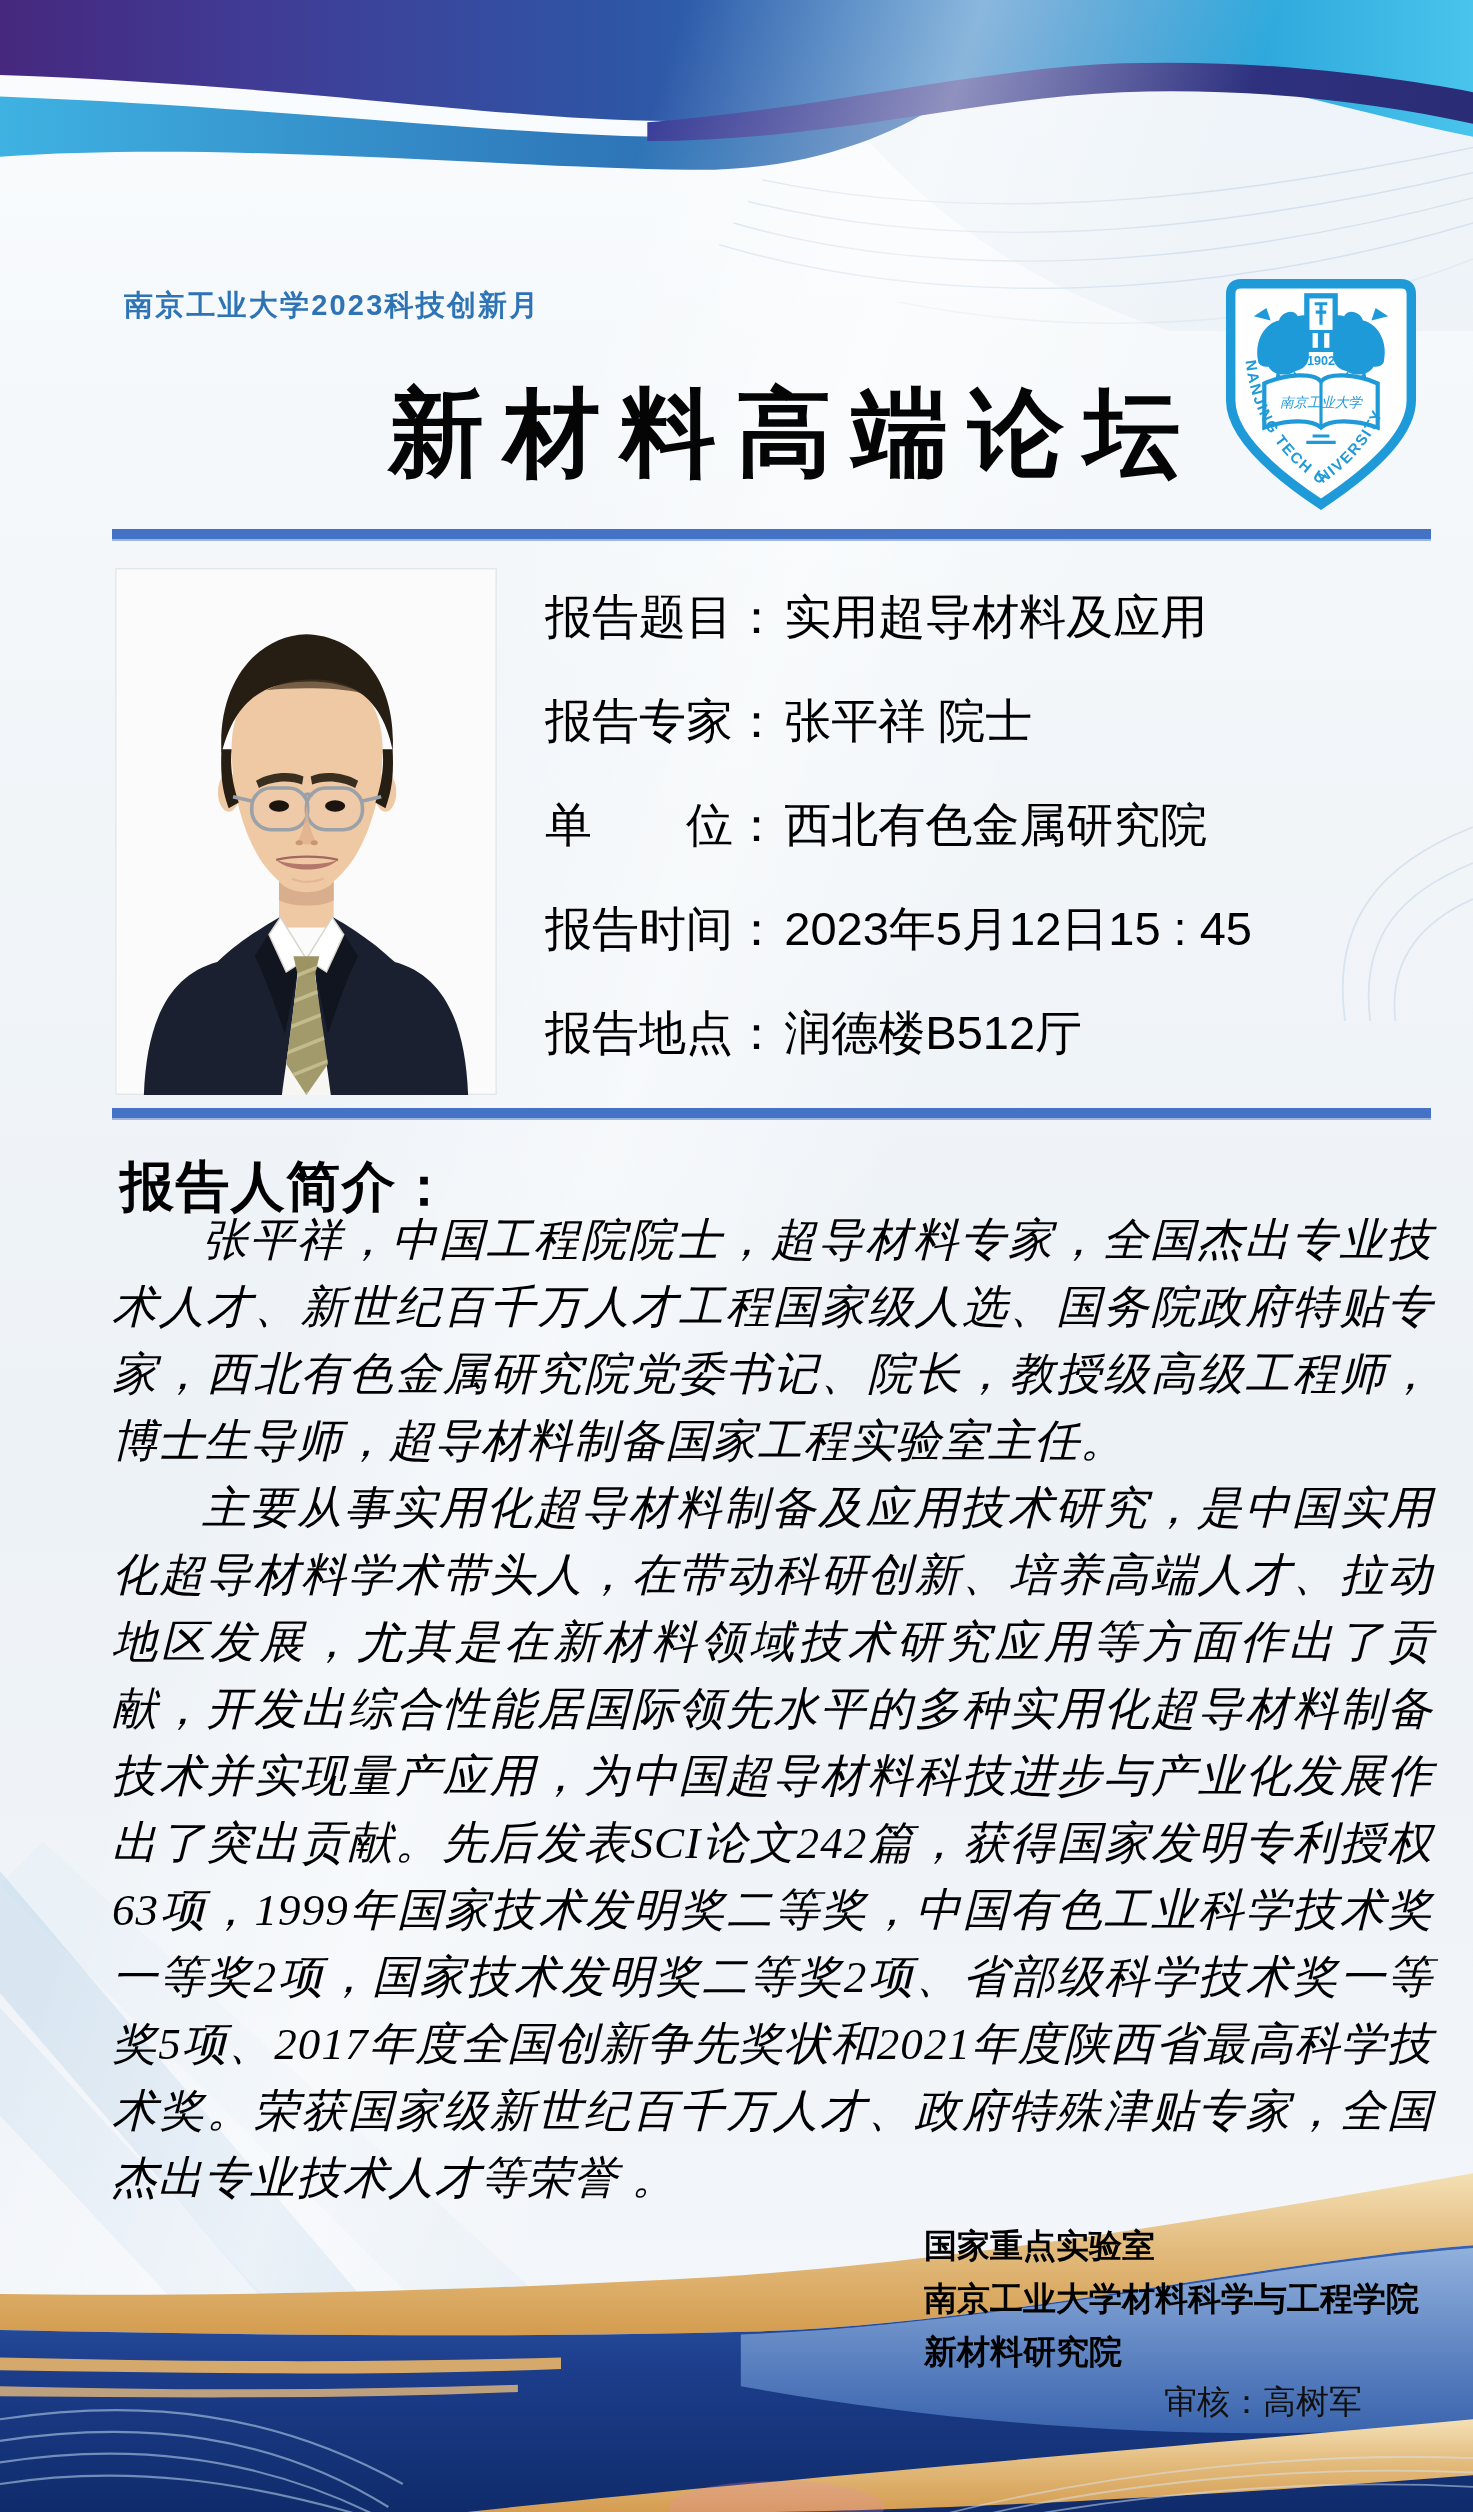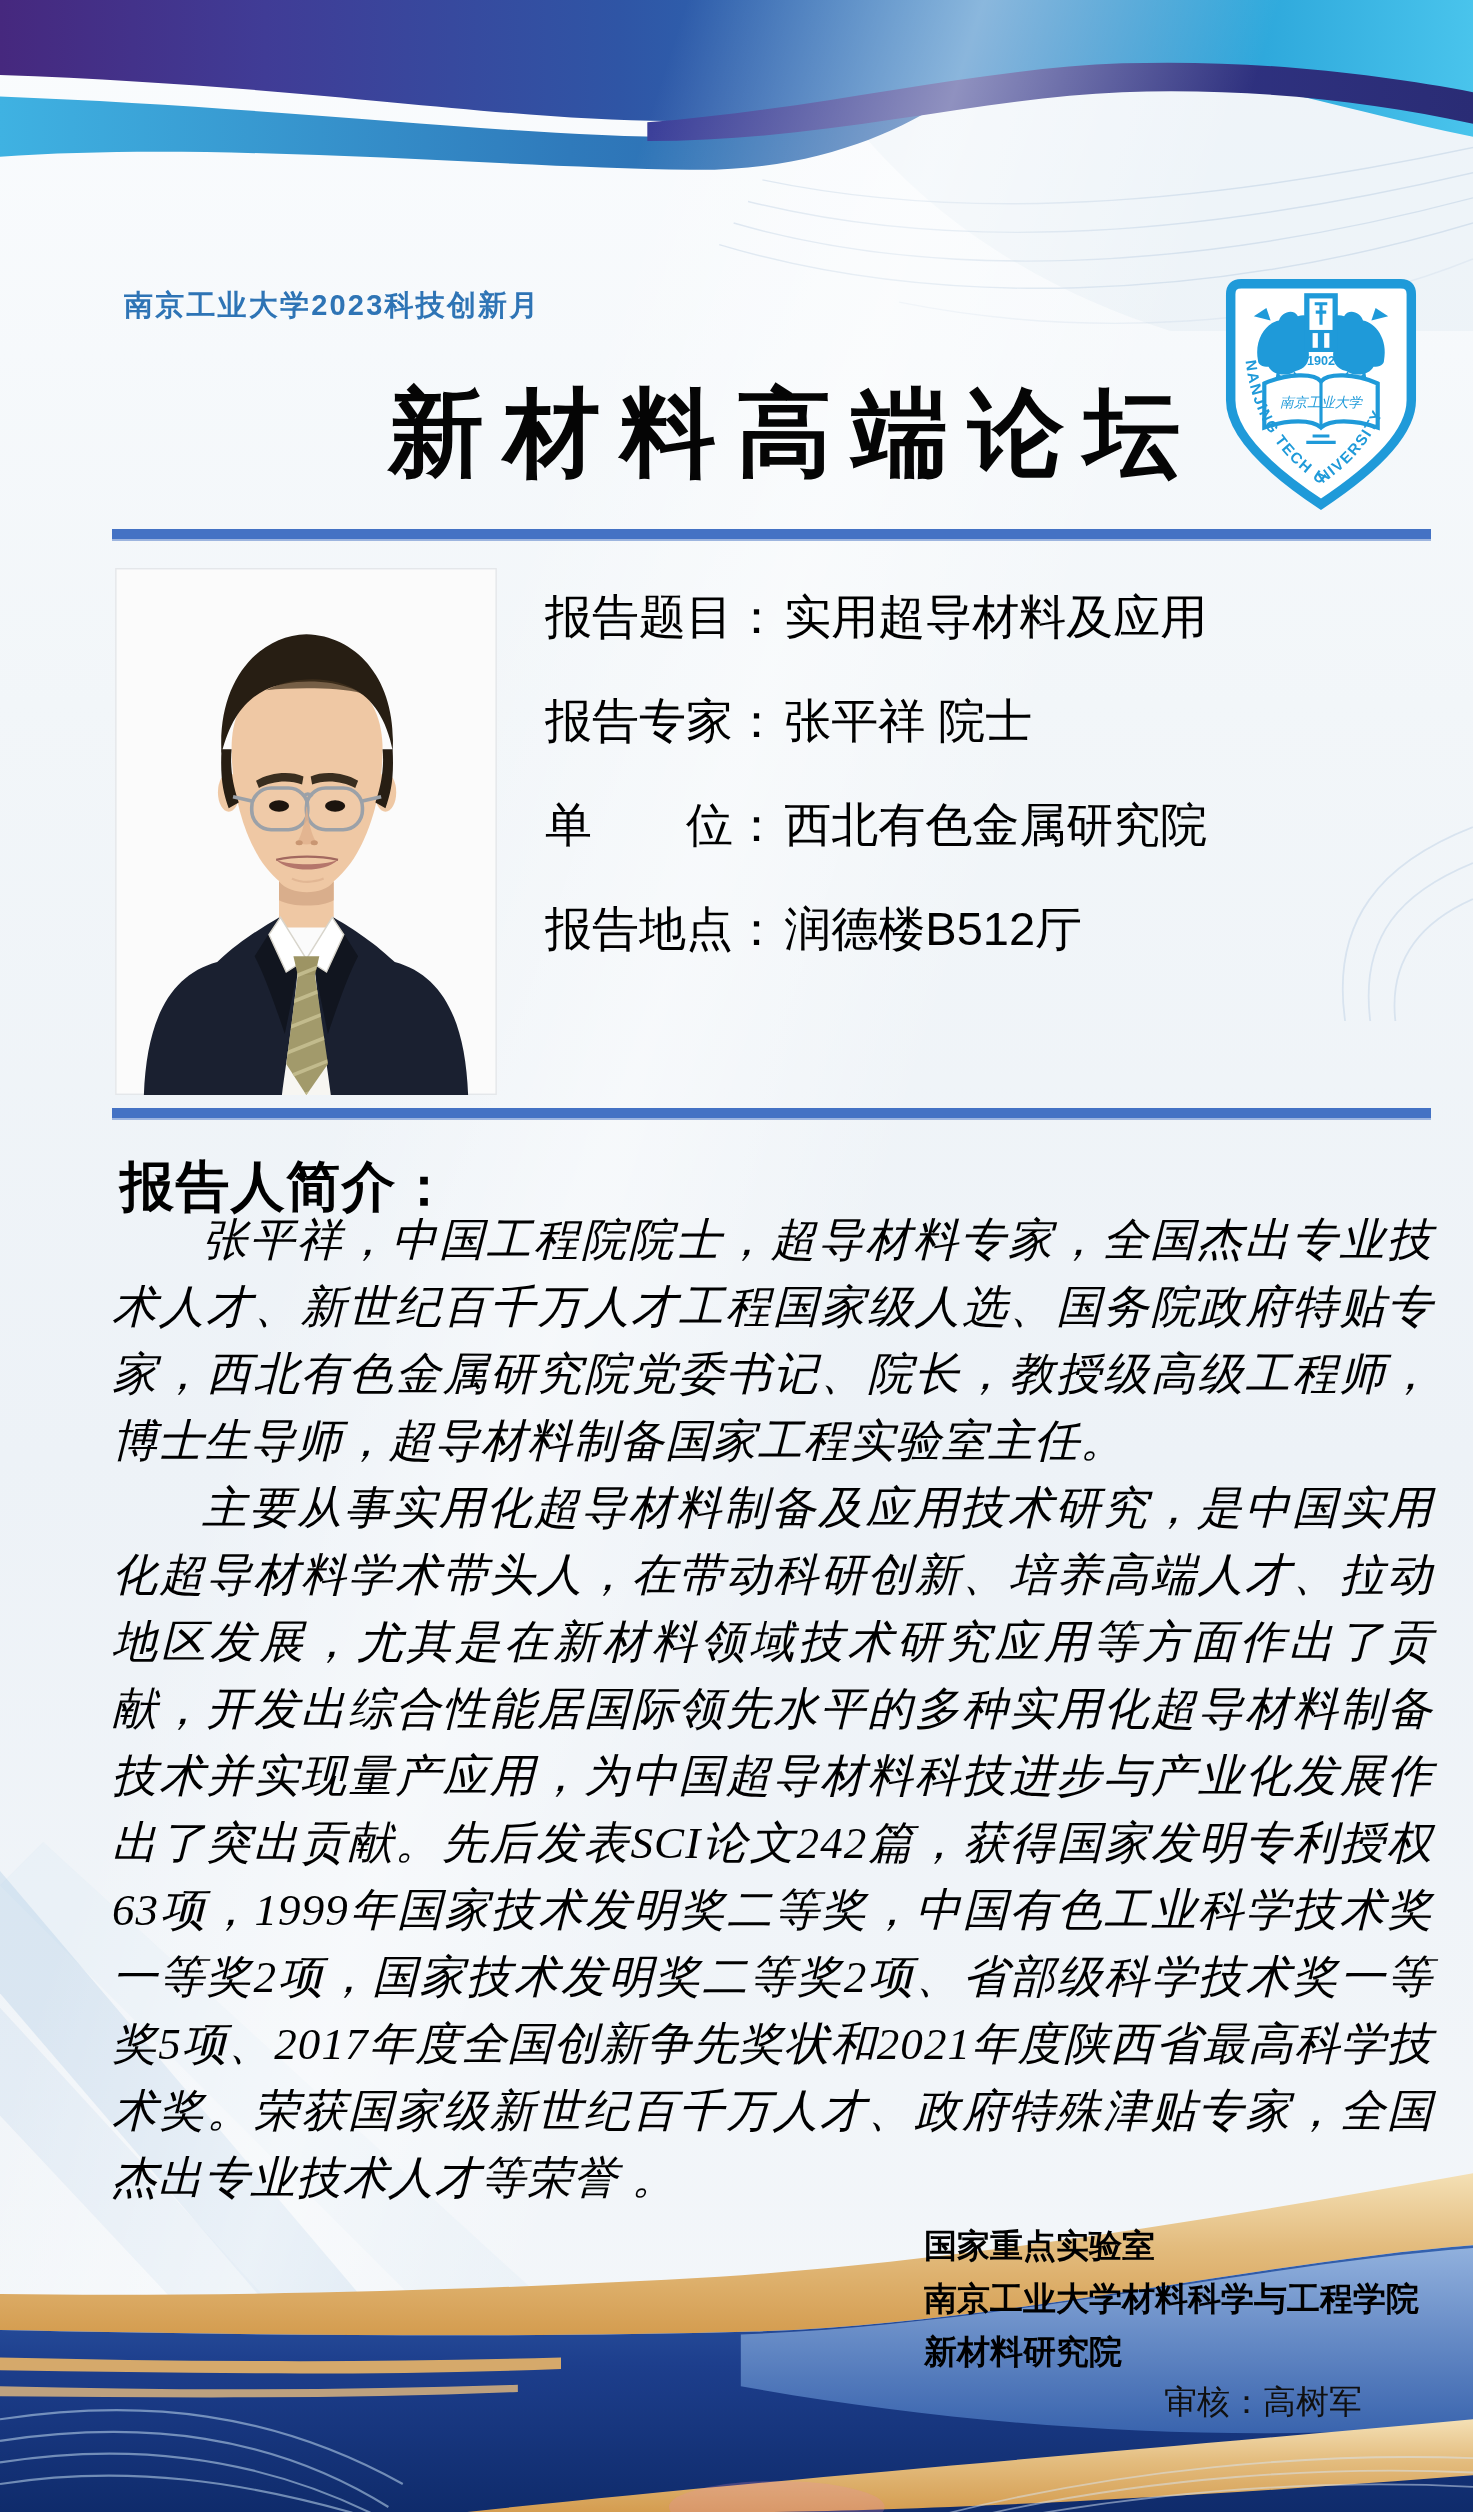--- a/index.html
+++ b/index.html
@@ -262,20 +262,23 @@
     <div class="info-row">
       <span class="info-label">报告题目：</span><span class="info-value">实用超导材料及应用</span>
     </div>
     <div class="info-row">
       <span class="info-label">报告专家：</span><span class="info-value">张平祥 院士</span>
     </div>
     <div class="info-row">
       <span class="info-label">单　　位：</span><span class="info-value">西北有色金属研究院</span>
     </div>
     <div class="info-row">
+      <span class="info-label">报告时间：</span><span class="info-value">2023年5月12日15 : 45</span>
+    </div>
+    <div class="info-row">
       <span class="info-label">报告地点：</span><span class="info-value">润德楼B512厅</span>
     </div>
   </div>
 
   <div class="bio-heading">报告人简介：</div>
   <div class="bio-text">
     <p>张平祥，中国工程院院士，超导材料专家，全国杰出专业技术人才、新世纪百千万人才工程国家级人选、国务院政府特贴专家，西北有色金属研究院党委书记、院长，教授级高级工程师，博士生导师，超导材料制备国家工程实验室主任。</p>
     <p>主要从事实用化超导材料制备及应用技术研究，是中国实用化超导材料学术带头人，在带动科研创新、培养高端人才、拉动地区发展，尤其是在新材料领域技术研究应用等方面作出了贡献，开发出综合性能居国际领先水平的多种实用化超导材料制备技术并实现量产应用，为中国超导材料科技进步与产业化发展作出了突出贡献。先后发表SCI论文242篇，获得国家发明专利授权63项，1999年国家技术发明奖二等奖，中国有色工业科学技术奖一等奖2项，国家技术发明奖二等奖2项、省部级科学技术奖一等奖5项、2017年度全国创新争先奖状和2021年度陕西省最高科学技术奖。荣获国家级新世纪百千万人才、政府特殊津贴专家，全国杰出专业技术人才等荣誉 。</p>
   </div>
 

